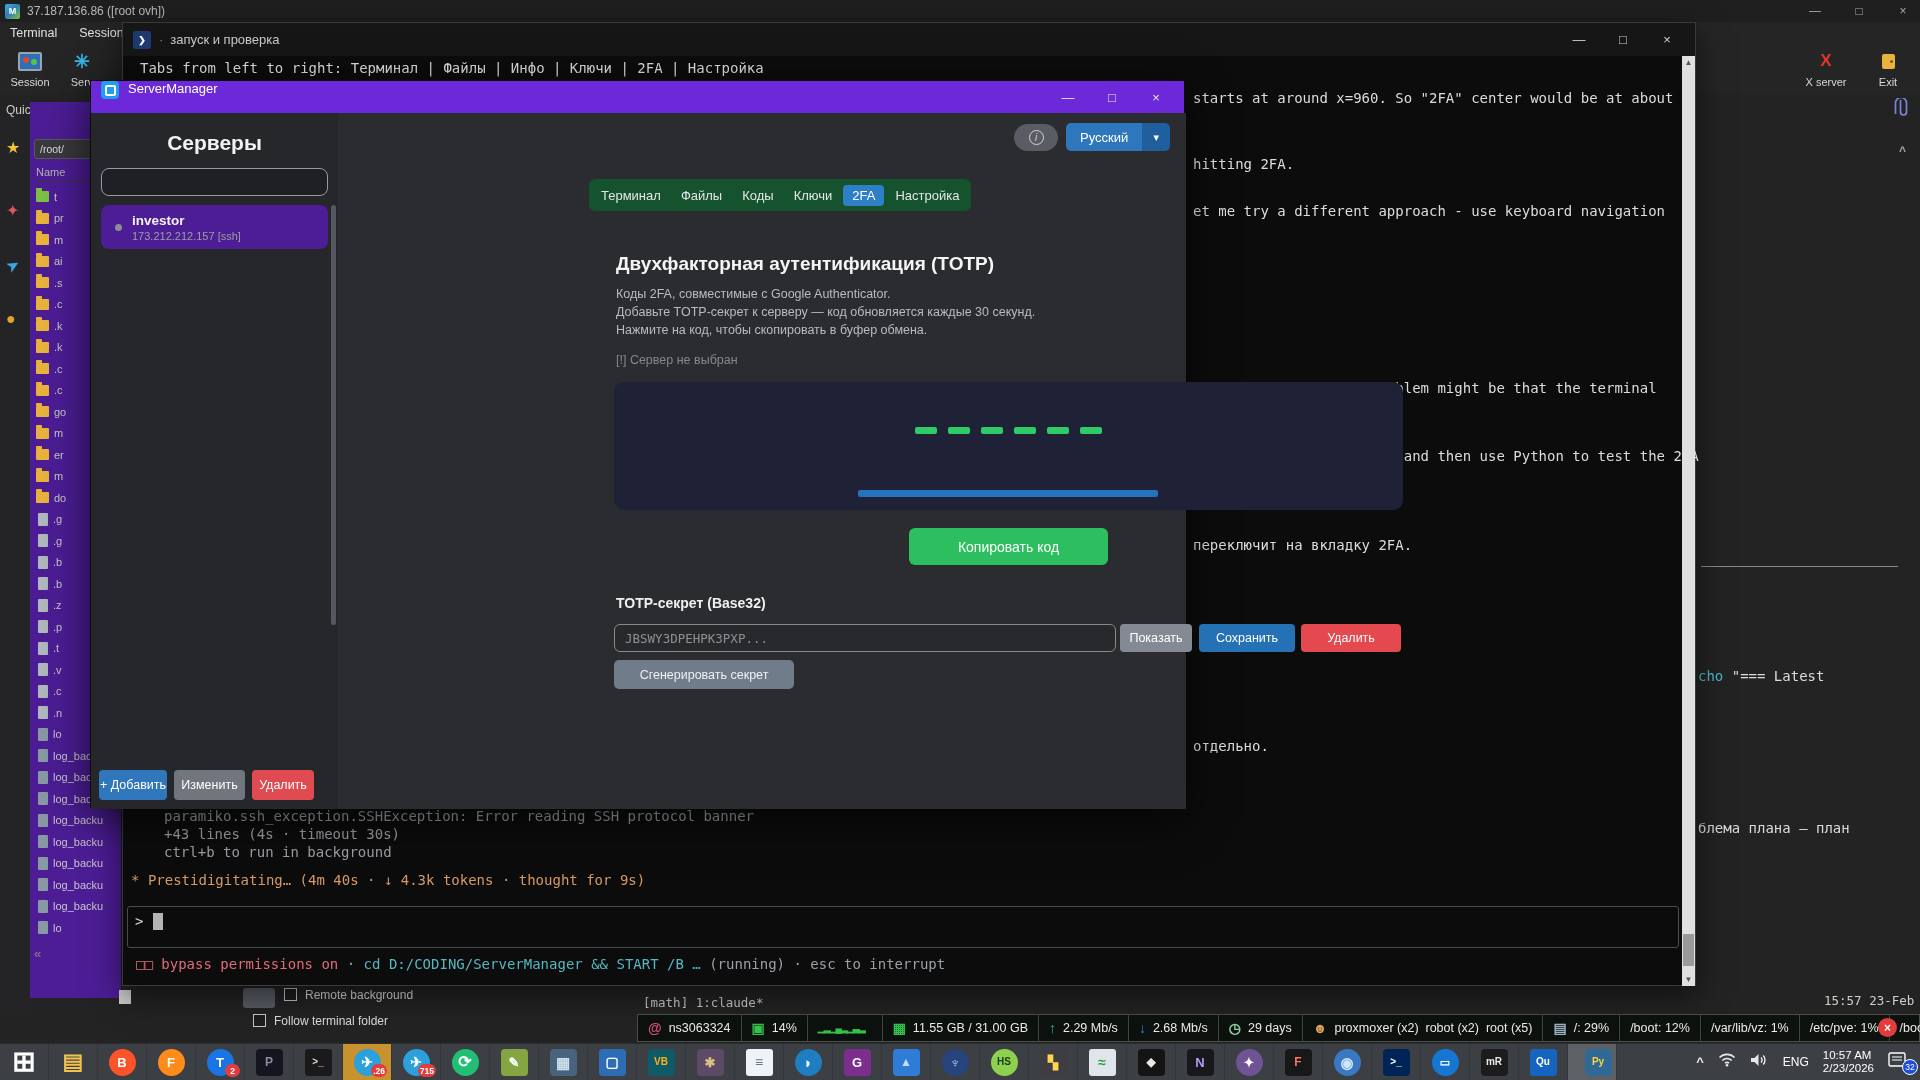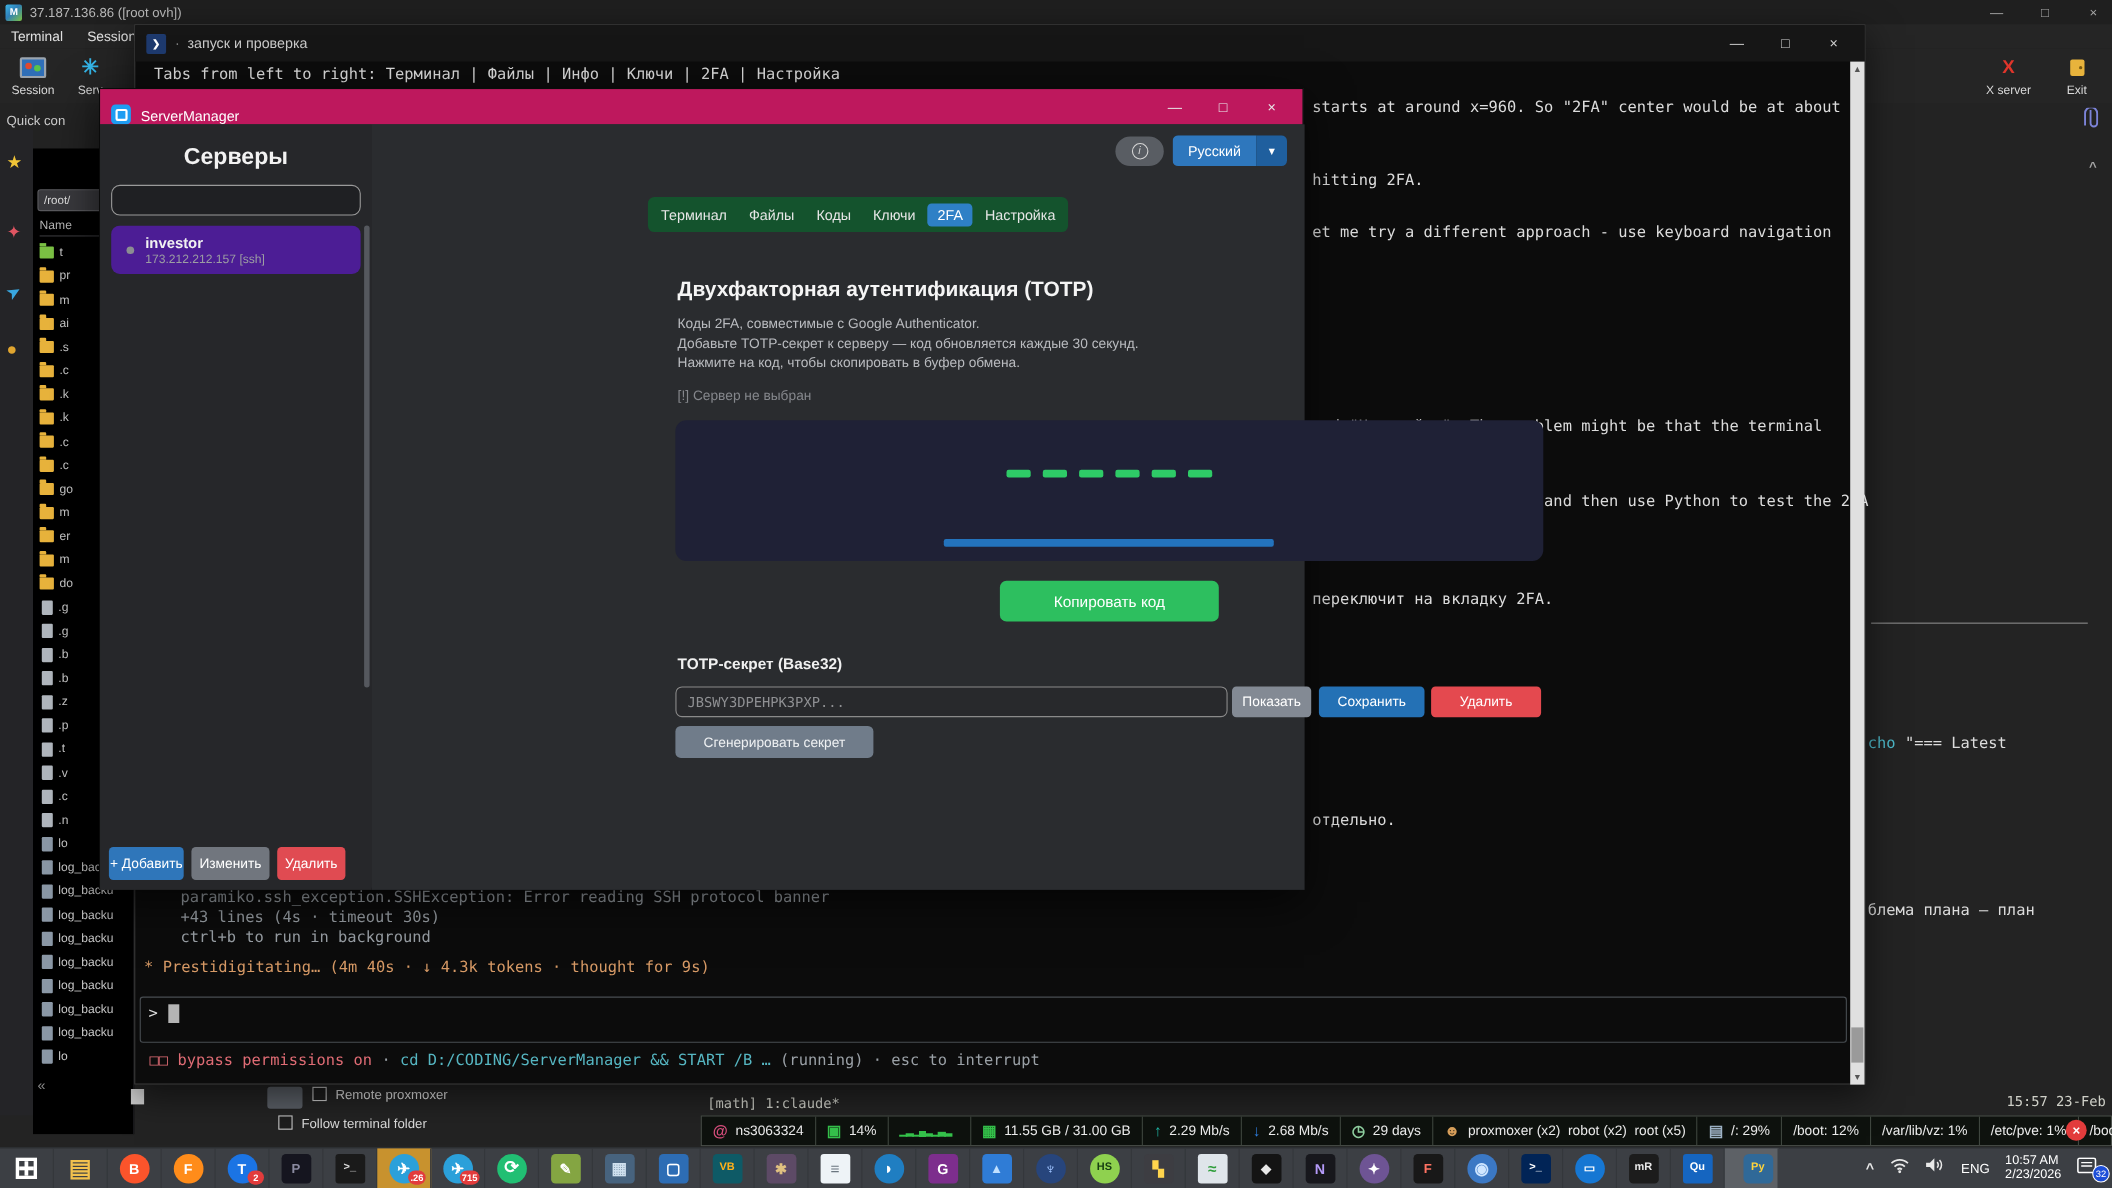--- a/index.html
+++ b/index.html
@@ -30,21 +30,21 @@
   .ic-exit{width:13px;height:15px;background:#e8b33c;border-radius:2px;position:relative}
   .ic-exit::after{content:"";position:absolute;right:2px;top:6px;width:3px;height:3px;border-radius:50%;background:#7a5a10}
   .mx-quick{position:absolute;left:6px;top:103px;font-size:12px;color:#cccccc}
   .mx-paperclip{position:absolute;left:1893px;top:98px}
   .mx-sidecaret{position:absolute;left:1899px;top:144px;color:#a5a5a5;font-size:12px;font-weight:bold}
 
   
   .mx-strip{position:absolute;left:0;top:118px;width:30px;height:896px;background:#242427}
   .mx-strip .si{position:absolute;left:6px;font-size:16px}
   
-  .mx-files{position:absolute;left:30px;top:135px;width:92px;height:896px;background:#000000;border-right:1px solid #1b1b1e}
+  .mx-files{position:absolute;left:30px;top:102px;width:92px;height:896px;background:#4c1d95;border-right:1px solid #1b1b1e}
   .mx-path{position:absolute;left:4px;top:37px;width:64px;height:20px;background:#3a3a3e;border:1px solid #5a5a5e;border-radius:3px;
            font-size:10.5px;color:#ddd;display:flex;align-items:center;padding-left:5px}
   .mx-dl{position:absolute;left:72px;top:36px;color:#3aa0f0;font-size:14px;font-weight:bold}
   .mx-namehdr{position:absolute;left:6px;top:64px;font-size:11px;color:#b5b5b5;width:80px;border-bottom:1px solid #3a3a3e;padding-bottom:3px}
   .mx-list{position:absolute;left:0;top:84px;width:92px;height:810px;overflow:hidden}
   .file-row{display:flex;align-items:center;height:21.5px;padding-left:6px;gap:5px}
   .file-row .lb{font-size:11px;color:#c8c8c8;white-space:nowrap}
   .fi{width:13px;height:11px;flex:0 0 auto;position:relative;border-radius:1px}
   .fi.folder{background:#e8b33c}
   .fi.folder::before{content:"";position:absolute;left:0;top:-3px;width:6px;height:3px;background:#e8b33c;border-radius:1px 1px 0 0}
@@ -108,21 +108,21 @@
   .t-input{position:absolute;left:4px;top:883px;width:1552px;height:42px;border:1px solid #484d52;border-radius:3px}
   .t-cursor{position:absolute;left:30px;top:890px;width:10px;height:17px;background:#b4b4b4}
   .term-scroll{position:absolute;right:0;top:33px;width:13px;height:930px;background:#e0e0e0}
   .term-scroll .up{position:absolute;top:2px;left:0;width:13px;text-align:center;font-size:8px;color:#555}
   .term-scroll .dn{position:absolute;bottom:2px;left:0;width:13px;text-align:center;font-size:8px;color:#555}
   .term-scroll .thumb{position:absolute;left:1px;top:878px;width:11px;height:32px;background:#9a9a9a}
 
   
   .sm{position:absolute;left:90px;top:80px;width:1095px;height:728px;background:#2a2c2f;z-index:20;
       box-shadow:0 12px 40px rgba(0,0,0,.65);border:1px solid #0a0a0a}
-  .sm-titlebar{position:absolute;left:0;top:0;width:100%;height:32px;background:#be185d;display:flex;align-items:flex-end}
+  .sm-titlebar{position:absolute;left:0;top:0;width:100%;height:32px;background:#6d28d9;display:flex;align-items:flex-start}
   .sm-logo{width:18px;height:18px;background:#1e9df2;border-radius:4px;margin:0 9px 0 10px;position:relative}
   .sm-logo::after{content:"";position:absolute;left:4px;top:4px;width:7px;height:7px;border:2px solid #fff;border-radius:2px}
   .sm-title{font-size:13px;color:#fff}
   .sm-ctrls{position:absolute;right:6px;top:0;height:32px;display:flex;align-items:center;color:#e8e8e8;font-size:13px}
   .sm-ctrls span{width:44px;text-align:center}
   .sm-side{position:absolute;left:0;top:32px;width:247px;height:696px;background:#26272a}
   .sm-side-title{position:absolute;left:0;top:18px;width:247px;text-align:center;font-size:21px;font-weight:bold;color:#f2f2f2}
   .sm-search{position:absolute;left:10px;top:55px;width:227px;height:28px;background:#1f2023;border:1px solid #9a9a9a;
              border-radius:8px;color:#ddd;padding:0 8px;font-size:13px;outline:none}
   .sm-list{position:absolute;left:10px;top:92px;width:227px;height:560px;overflow:hidden}
@@ -410,21 +410,21 @@
       </div>
     <div class="mx-backarrow">«</div>
   </div>
 
   <div class="bg-line mono" style="left:1698px;top:668px"><span style="color:#4db8c8">cho</span><span> "=== Latest</span></div>
   <div class="bg-line mono" style="left:1698px;top:820px">блема плана — план</div>
   <div class="bg-hline"></div>
   <div class="cursor-frag"></div>
 
   <div class="mx-greyfrag"></div>
-  <div class="mx-remote"><span class="chk"></span><span>Remote proxmoxer</span></div>
+  <div class="mx-remote"><span class="chk"></span><span>Remote background</span></div>
   <div class="mx-follow"><span class="chk"></span><span>Follow terminal folder</span></div>
   <div class="tmux-left mono">[math] 1:claude*</div>
   <div class="tmux-clock mono">15:57 23-Feb</div>
 
   <div class="statusbar">
 
       <div class="sb-seg">
         <span class="sb-ico" style="color: rgb(217, 79, 126);">@</span>
         <span class="sb-txt">ns3063324</span>
       </div>

